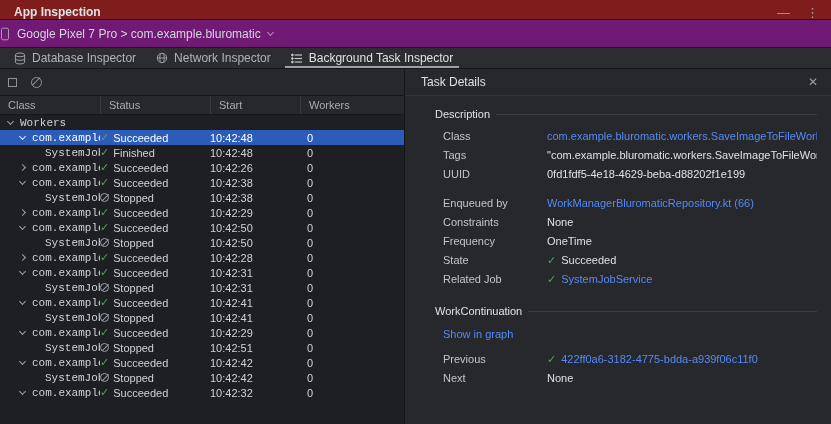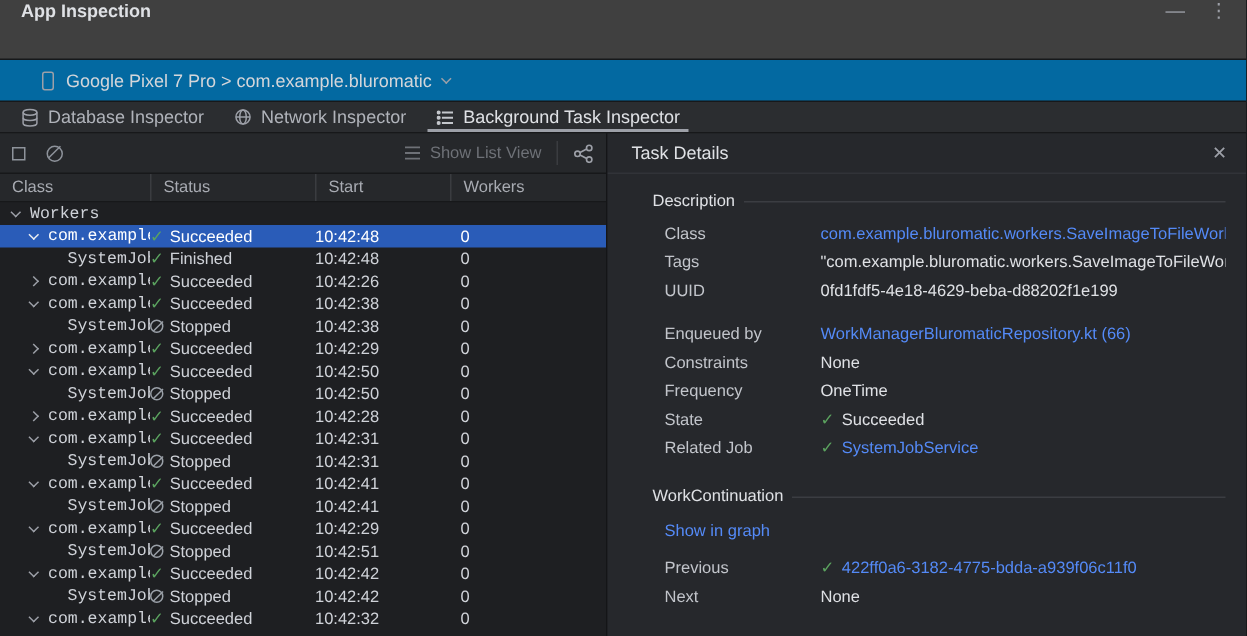--- a/index.html
+++ b/index.html
@@ -2,29 +2,29 @@
 <html><head>
 <meta charset="utf-8">
 <style>
   * { box-sizing: border-box; margin: 0; padding: 0; }
   html,body { background:#141517; }
   body { font-family:"Liberation Sans","DejaVu Sans",sans-serif; }
   .window { position:relative; width:831px; height:424px; background:#1e1f22; overflow:hidden;
             display:flex; flex-direction:column; color:#dfe1e5; }
 
   
-  .titlebar { height:40px; flex:none; background:#404040; border-bottom:1px solid #17181a;
-              display:flex; align-items:flex-start; padding:0 12px 0 14px; }
+  .titlebar { height:20px; flex:none; background:#7f1d1d; border-bottom:1px solid #17181a;
+              display:flex; align-items:flex-end; padding:0 12px 0 14px; }
   .title { font-size:12px; font-weight:bold; color:#dfe1e5; }
   .tb-icons { margin-left:auto; display:flex; align-items:center; gap:16px; color:#9da0a8; }
   .tb-ic { font-size:13px; line-height:1; cursor:default; }
 
   
-  .devicebar { height:28px; flex:none; background:#0369a1; border-bottom:1px solid #17181a;
-               display:flex; align-items:center; padding:0 27px; }
+  .devicebar { height:28px; flex:none; background:#701a75; border-bottom:1px solid #17181a;
+               display:flex; align-items:center; padding:0 0; }
   .device-btn { display:flex; align-items:center; gap:7px; font-size:12px; color:#d4d6da; }
   .chev { width:5px; height:5px; border-right:1.3px solid #9da0a8; border-bottom:1.3px solid #9da0a8;
           display:inline-block; flex:none; }
   .chev.down { transform:rotate(45deg); margin-top:-3px; }
   .chev.open { transform:rotate(45deg); margin-top:-2px; margin-right:7px; }
   .chev.closed { transform:rotate(-45deg); margin-right:7px; }
   .chevsp { width:12px; flex:none; display:inline-block; }
 
   
   .tabsbar { height:21px; flex:none; background:#2b2d30; border-bottom:1px solid #17181a;
@@ -152,39 +152,20 @@
       <span>Background Task Inspector</span>
     </div>
   </div>
 
   <div class="main">
 
     <div class="left">
       <div class="ltoolbar">
         <span class="sq-ic"></span>
         <span class="circ-slash"></span>
-        <span class="lt-right">
-          <span class="listview-btn">
-            <span>
-              <svg width="12" height="10" viewBox="0 0 12 10" stroke="#6e7177">
-                <path d="M1 1.3h10M1 5h10M1 8.7h10" stroke-width="1.2"></path>
-              </svg>
-            </span>
-            <span>Show List View</span>
-          </span>
-          <span class="vsep"></span>
-          <span>
-            <svg width="14" height="13" viewBox="0 0 14 13" fill="none" stroke="#9da0a8" stroke-width="1.1">
-              <circle cx="3" cy="6.5" r="1.8"></circle>
-              <circle cx="10.8" cy="2.6" r="1.8"></circle>
-              <circle cx="10.8" cy="10.4" r="1.8"></circle>
-              <path d="M4.7 5.7 L9.1 3.4 M4.7 7.3 L9.1 9.6"></path>
-            </svg>
-          </span>
-        </span>
       </div>
 
       <div class="thead">
         <div class="th w-class">Class</div>
         <div class="th w-status">Status</div>
         <div class="th w-start">Start</div>
         <div class="th w-retries">Workers</div>
       </div>
       <div class="tbody">
           <div class="trow">

